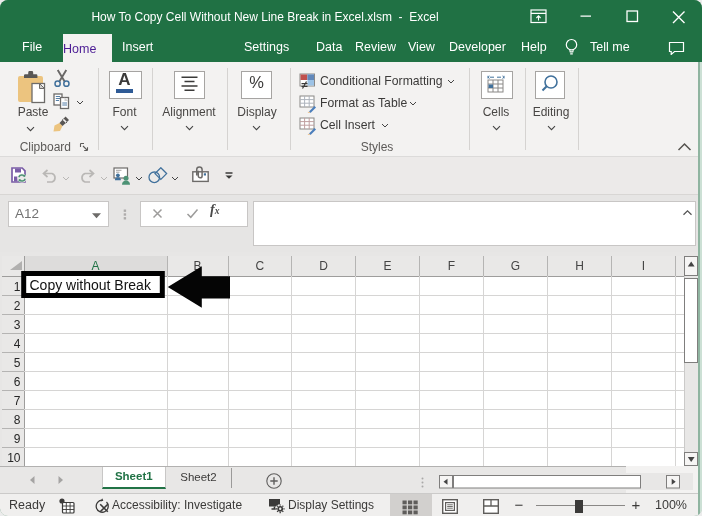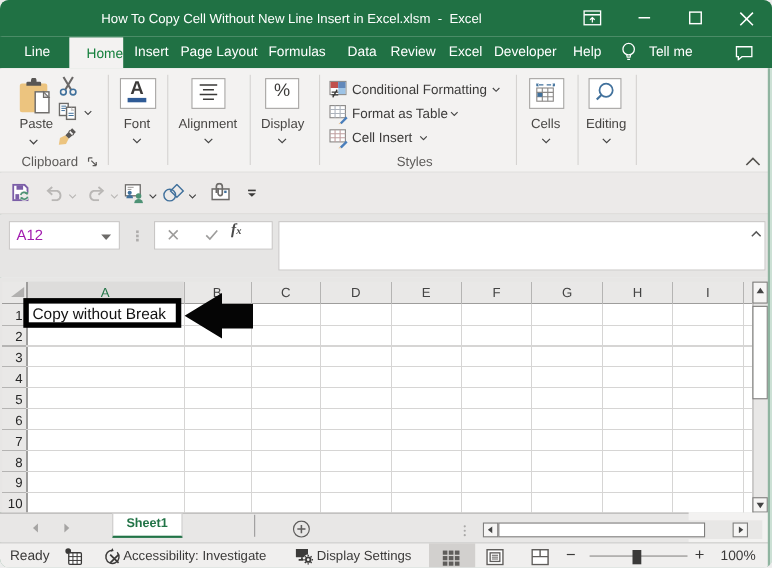--- a/index.html
+++ b/index.html
@@ -3,73 +3,72 @@
 <meta charset="utf-8">
 <style>
   html,body{margin:0;padding:0;}
   body{background:#ececec;font-family:"Liberation Sans",sans-serif;-webkit-font-smoothing:antialiased;}
   #win{position:relative;width:702px;height:516px;border-radius:8px;overflow:hidden;background:#f3f2f1;box-shadow:inset 0 0 0 1.2px rgba(60,130,90,0.7);}
   .abs{position:absolute;}
   #titlebar{left:0;top:0;width:702px;height:33px;background:#207144;}
   #title{left:0;top:0;width:530px;height:33px;line-height:34px;text-align:center;color:#fff;font-size:12px;white-space:pre;}
   #menubar{left:0;top:33px;width:702px;height:29px;background:#207144;}
   .mi{position:absolute;top:0;height:29px;line-height:28px;color:#fff;font-size:12.5px;}
-  #hometab{left:63px;top:1px;width:49px;height:28px;background:#f3f2f1;color:#15803d;text-align:right;line-height:30px;font-size:12.5px;}
+  #hometab{left:63px;top:1px;width:49px;height:28px;background:#f3f2f1;color:#4c1d95;text-align:left;line-height:30px;font-size:12.5px;}
   #ribbon{left:0;top:62px;width:702px;height:95px;background:#f3f2f1;}
   #ribbon .bb{position:absolute;left:0;top:94px;width:702px;height:1px;background:#dcdbda;}
   .rlabel{position:absolute;font-size:12px;color:#484644;text-align:center;}
   .srow{position:absolute;font-size:12.2px;color:#3b3a39;}
   .glabel{position:absolute;top:78px;height:14px;line-height:14px;font-size:12px;color:#5c5a58;text-align:center;}
   .gdiv{position:absolute;top:6px;width:1px;height:82px;background:#d5d3d1;}
   .ibox{position:absolute;top:9px;width:31px;height:28px;background:#fff;border:1px solid #a6a4a2;box-sizing:border-box;}
   #qat{left:0;top:157px;width:702px;height:38px;background:#eceae9;border-bottom:1px solid #d8d6d4;box-sizing:border-box;}
   #frow{left:0;top:195px;width:702px;height:57px;background:#e6e5e4;}
-  #namebox{left:8px;top:6px;width:100.5px;height:26px;background:#fff;border:1px solid #c8c6c5;box-sizing:border-box;font-size:13.5px;color:#a21caf;line-height:24px;padding-left:6px;}
+  #namebox{left:8px;top:6px;width:100.5px;height:26px;background:#fff;border:1px solid #c8c6c5;box-sizing:border-box;font-size:13.5px;color:#737373;line-height:24px;padding-left:6px;}
   #xvbox{left:140px;top:6px;width:108px;height:25.5px;background:#fff;border:1px solid #c8c6c5;box-sizing:border-box;}
   #fbar{left:252.5px;top:5.5px;width:443.5px;height:45.5px;background:#fff;border:1px solid #c8c6c5;box-sizing:border-box;}
   #grid{left:0;top:252px;width:702px;height:214px;background:#e7e6e5;}
   #tabrow{left:0;top:466px;width:626px;height:27px;background:#e8e7e6;border-top:1.5px solid #b2b1b0;box-sizing:border-box;}
   #sheet1{left:102px;top:0px;width:63.5px;height:22px;background:#fff;border-bottom:2.5px solid #217346;border-left:1px solid #c8c7c6;border-right:1px solid #c8c7c6;box-sizing:border-box;color:#217346;font-weight:bold;font-size:11.5px;text-align:center;line-height:19.5px;}
   #sheet2{left:165.5px;top:0px;width:66px;height:22px;color:#3b3a39;font-size:11.5px;text-align:center;line-height:20.5px;}
   #statusbar{left:0;top:493px;width:702px;height:23px;background:#f0efee;border-top:1px solid #cbcac9;box-sizing:border-box;font-size:12px;color:#3b3a39;}
   .sbi{position:absolute;top:0;height:22px;line-height:22px;text-align:center;}
   .edgeR{left:699.5px;top:62px;width:2.5px;height:454px;background:#cce0d5;}
   .edgeR2{left:698px;top:62px;width:1.5px;height:454px;background:#8fb4a0;}
 </style>
 </head>
 <body>
 <div id="win">
 
   <div id="titlebar" class="abs">
-    <div id="title" class="abs">How To Copy Cell Without New Line Insert in Excel.xlsm  -  Excel</div>
+    <div id="title" class="abs">How To Copy Cell Without New Line Break in Excel.xlsm  -  Excel</div>
     <svg class="abs" style="left:530px;top:9px" width="18" height="15" viewBox="0 0 18 15">
       <rect x="1" y="1" width="15" height="12.5" fill="none" stroke="#fff" stroke-width="1.2"></rect>
       <line x1="1" y1="4.4" x2="16" y2="4.4" stroke="#fff" stroke-width="1.2"></line>
       <path d="M8.5 11.5 L8.5 7.2 M6.4 9 L8.5 6.9 L10.6 9" fill="none" stroke="#fff" stroke-width="1.1"></path>
     </svg>
     <svg class="abs" style="left:580px;top:15px" width="12" height="3" viewBox="0 0 12 3">
         <line x1="0.5" y1="1.2" x2="11" y2="1.2" stroke="#fff" stroke-width="1.3"></line>
       </svg>
     <svg class="abs" style="left:626px;top:10px" width="13" height="13" viewBox="0 0 13 13">
         <rect x="1" y="1" width="10.5" height="10.5" fill="none" stroke="#fff" stroke-width="1.3"></rect>
       </svg>
     <svg class="abs" style="left:672px;top:10px" width="14" height="14" viewBox="0 0 14 14">
         <path d="M1 1.5 L12.5 13 M12.5 1.5 L1 13" stroke="#fff" stroke-width="1.4"></path>
       </svg>
   </div>
 
   <div id="menubar" class="abs">
-    <div class="mi" style="left:22px">Line</div>
+    <div class="mi" style="left:22px">File</div>
     <div id="hometab" class="abs">Home</div>
     <div class="mi" style="left:122px">Insert</div>
-    <div class="mi" style="left:164px">Page Layout</div>
-    <div class="mi" style="left:244px">Formulas</div>
+    <div class="mi" style="left:244px">Settings</div>
     <div class="mi" style="left:316px">Data</div>
     <div class="mi" style="left:355px">Review</div>
-    <div class="mi" style="left:408px">Excel</div>
+    <div class="mi" style="left:408px">View</div>
     <div class="mi" style="left:449px">Developer</div>
     <div class="mi" style="left:521px">Help</div>
     <svg class="abs" style="left:564px;top:5px" width="15" height="18" viewBox="0 0 15 18">
       <circle cx="7.5" cy="6.7" r="5.2" fill="none" stroke="#fff" stroke-width="1.2"></circle>
       <path d="M5.9 11.9 V13.4 M9.1 11.9 V13.4 M5.7 13.9 H9.3 M6.2 15.9 H8.8" stroke="#fff" stroke-width="1.1" fill="none"></path>
     </svg>
     <div class="mi" style="left:590px">Tell me</div>
     <svg class="abs" style="left:668px;top:8px" width="17" height="14" viewBox="0 0 17 14">
       <path d="M1.5 1.5 H15.5 V10.5 H6.5 L3.2 13.4 V10.5 H1.5 Z" fill="none" stroke="#fff" stroke-width="1.2"></path>
     </svg>
@@ -365,20 +364,21 @@
   </div>
 
   <div id="tabrow" class="abs">
     <svg class="abs" style="left:28px;top:8px" width="8" height="10" viewBox="0 0 8 10">
         <path d="M6.5 1 L2 5 L6.5 9 Z" fill="#a5a4a3"></path>
       </svg>
     <svg class="abs" style="left:57px;top:8px" width="8" height="10" viewBox="0 0 8 10">
         <path d="M1.5 1 L6 5 L1.5 9 Z" fill="#a5a4a3"></path>
       </svg>
     <div id="sheet1" class="abs">Sheet1</div>
+    <div id="sheet2" class="abs">Sheet2</div>
     <div class="abs" style="left:231px;top:1px;width:1.2px;height:20px;background:#9b9a99"></div>
     <svg class="abs" style="left:265.5px;top:6px" width="16" height="16" viewBox="0 0 16 16">
       <circle cx="8" cy="8" r="7.2" fill="none" stroke="#5f5e5d" stroke-width="1.1"></circle>
       <path d="M8 4.3 V11.7 M4.3 8 H11.7" stroke="#5f5e5d" stroke-width="1.4"></path>
     </svg>
     <svg class="abs" style="left:420px;top:10px" width="5" height="12" viewBox="0 0 5 12">
       <circle cx="2.5" cy="1.5" r="1" fill="#a9a8a7"></circle>
         <circle cx="2.5" cy="5.5" r="1" fill="#a9a8a7"></circle>
         <circle cx="2.5" cy="9.5" r="1" fill="#a9a8a7"></circle>
     </svg>

